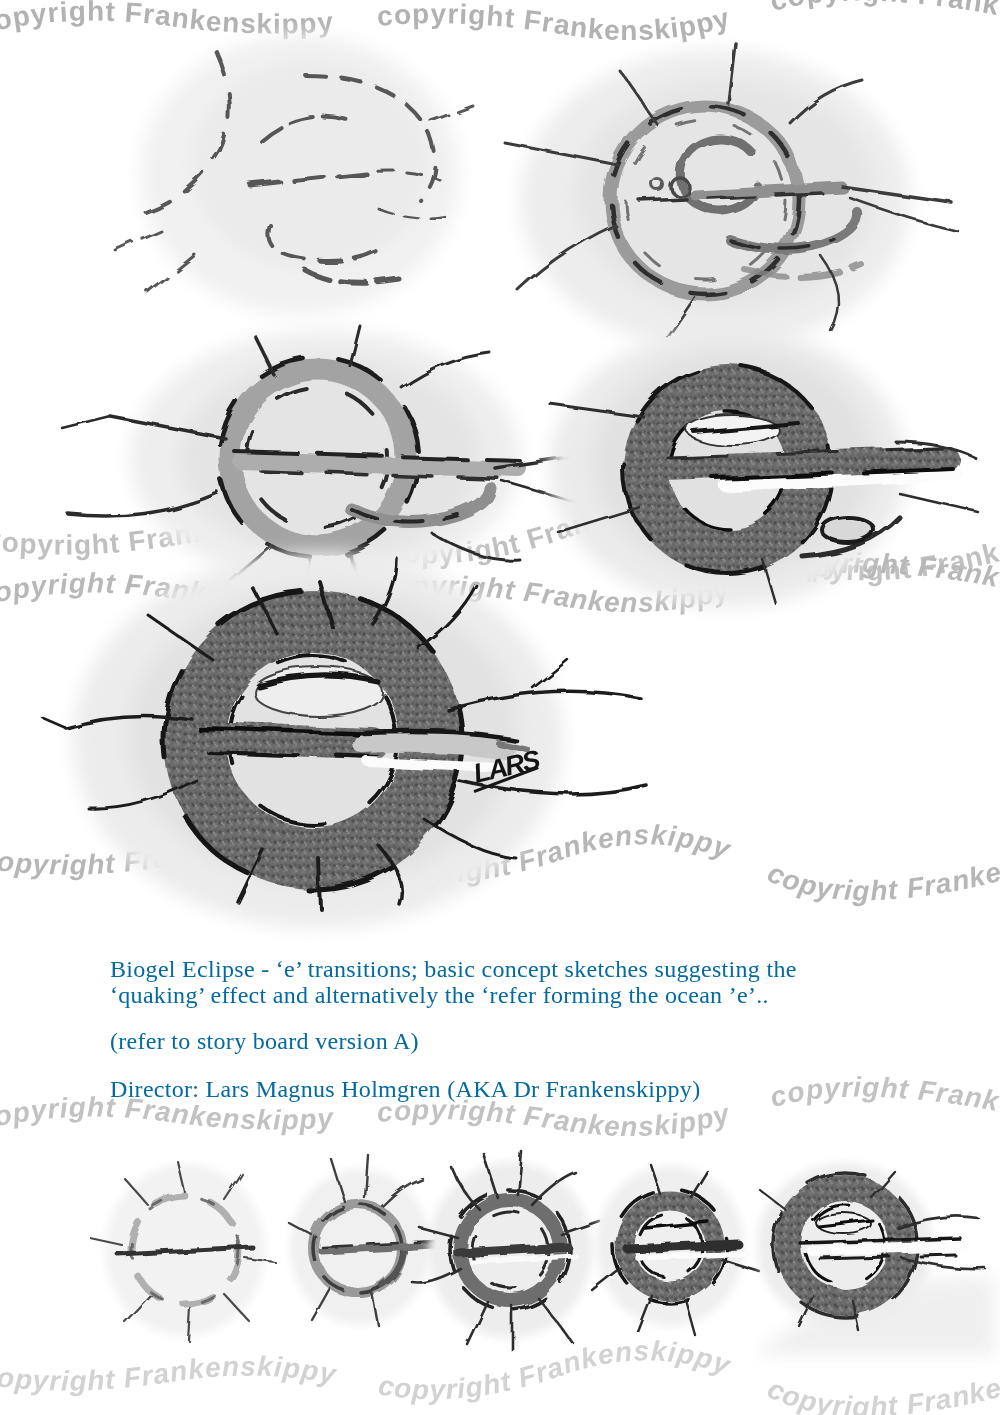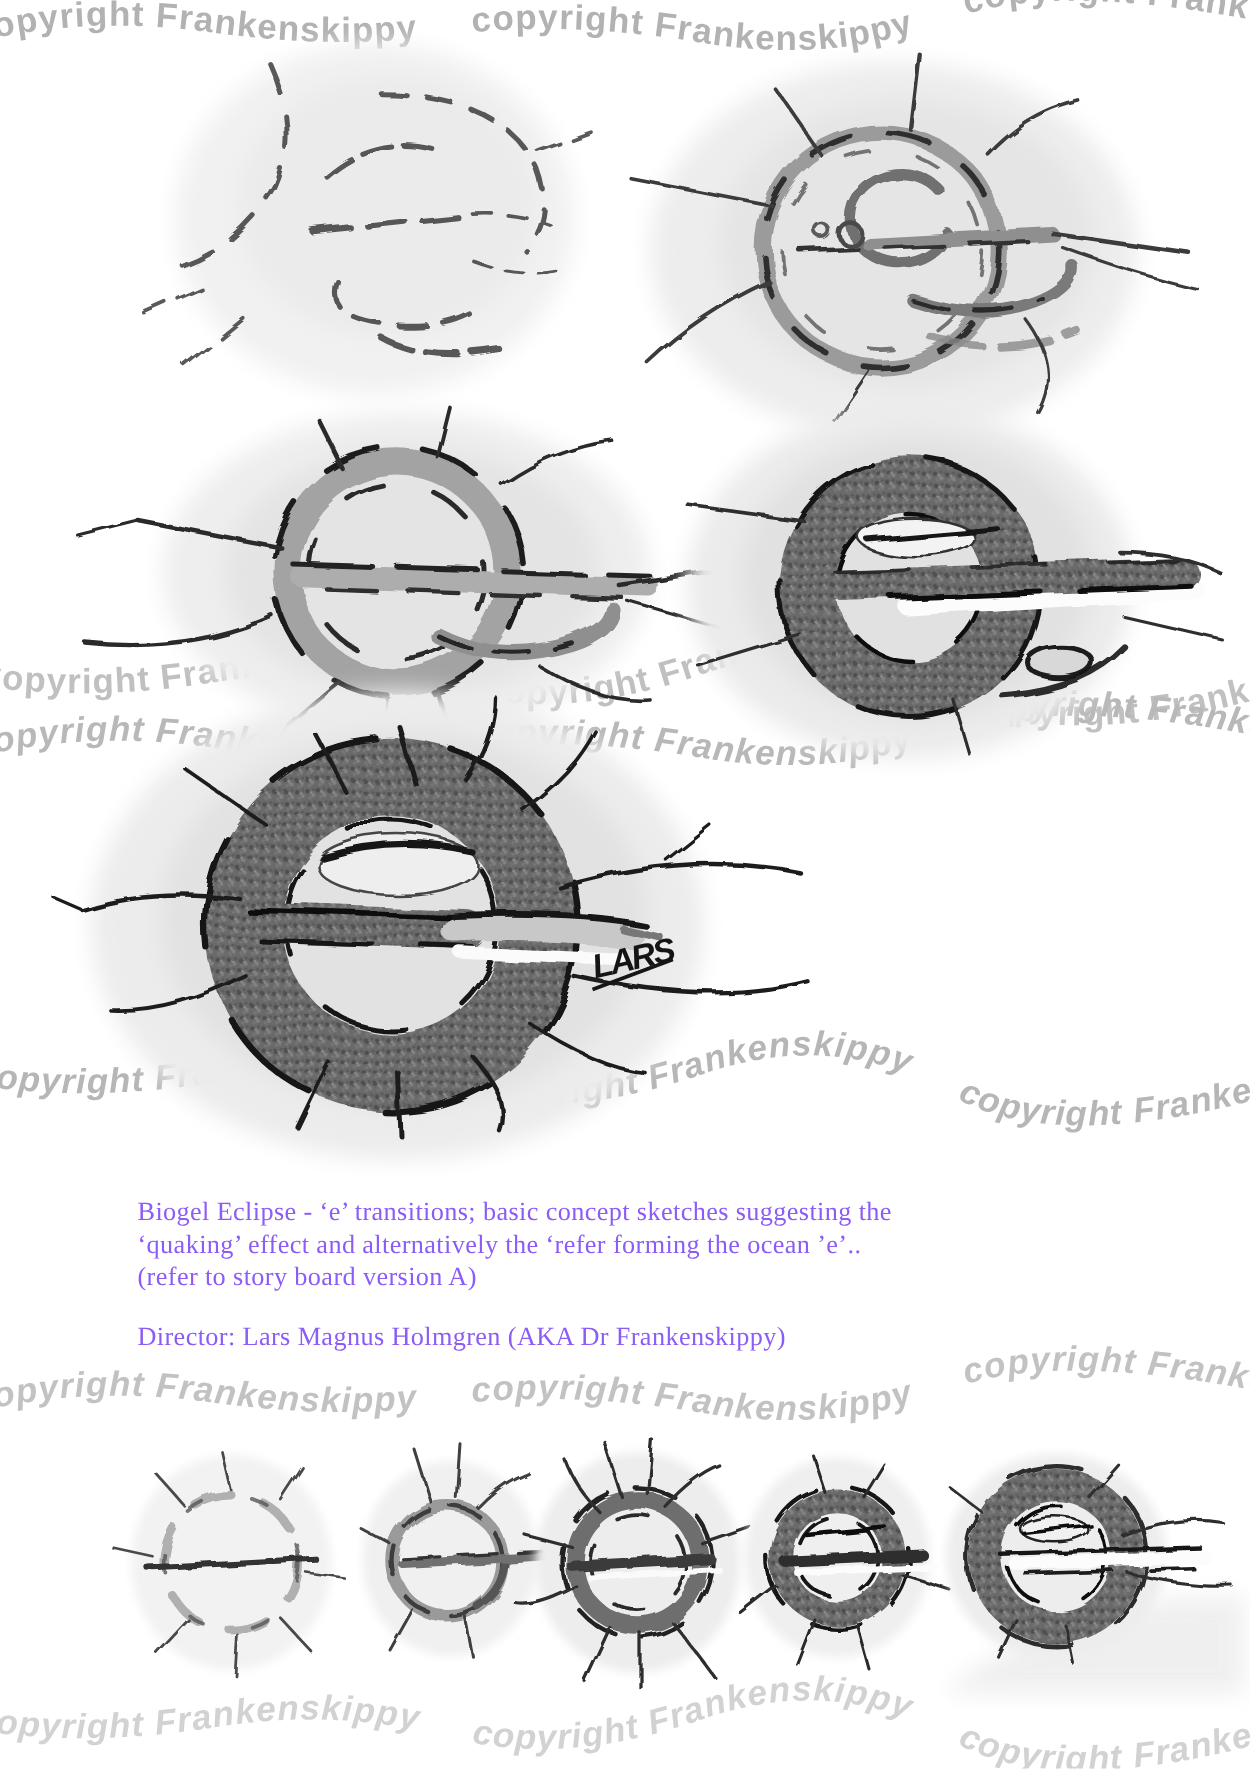--- a/index.html
+++ b/index.html
@@ -15,24 +15,24 @@
     font-family:"Liberation Sans", sans-serif;
     font-weight:bold; font-size:28px; letter-spacing:1px;
   }
   .wm.italic text { font-style:italic; }
   
   .sk { position:absolute; }
   
   .caption {
     position:absolute; left:110px; top:956px; width:780px;
     font-family:"Liberation Serif", serif;
-    font-size:21px; color:#8b5cf6; letter-spacing:0.3px;
+    font-size:24px; color:#0369a1; letter-spacing:0.3px;
   }
   .caption .l { line-height:26px; }
-  .caption .note { line-height:26px; }
+  .caption .note { margin-top:20px; line-height:26px; }
   .caption .director { margin-top:22px; line-height:26px; }
   .sig {
     font-family:"Liberation Sans", sans-serif;
     font-weight:bold; font-style:italic;
     font-size:27px; letter-spacing:-2px; fill:#141414;
   }
 </style>
 </head>
 <body>
 

